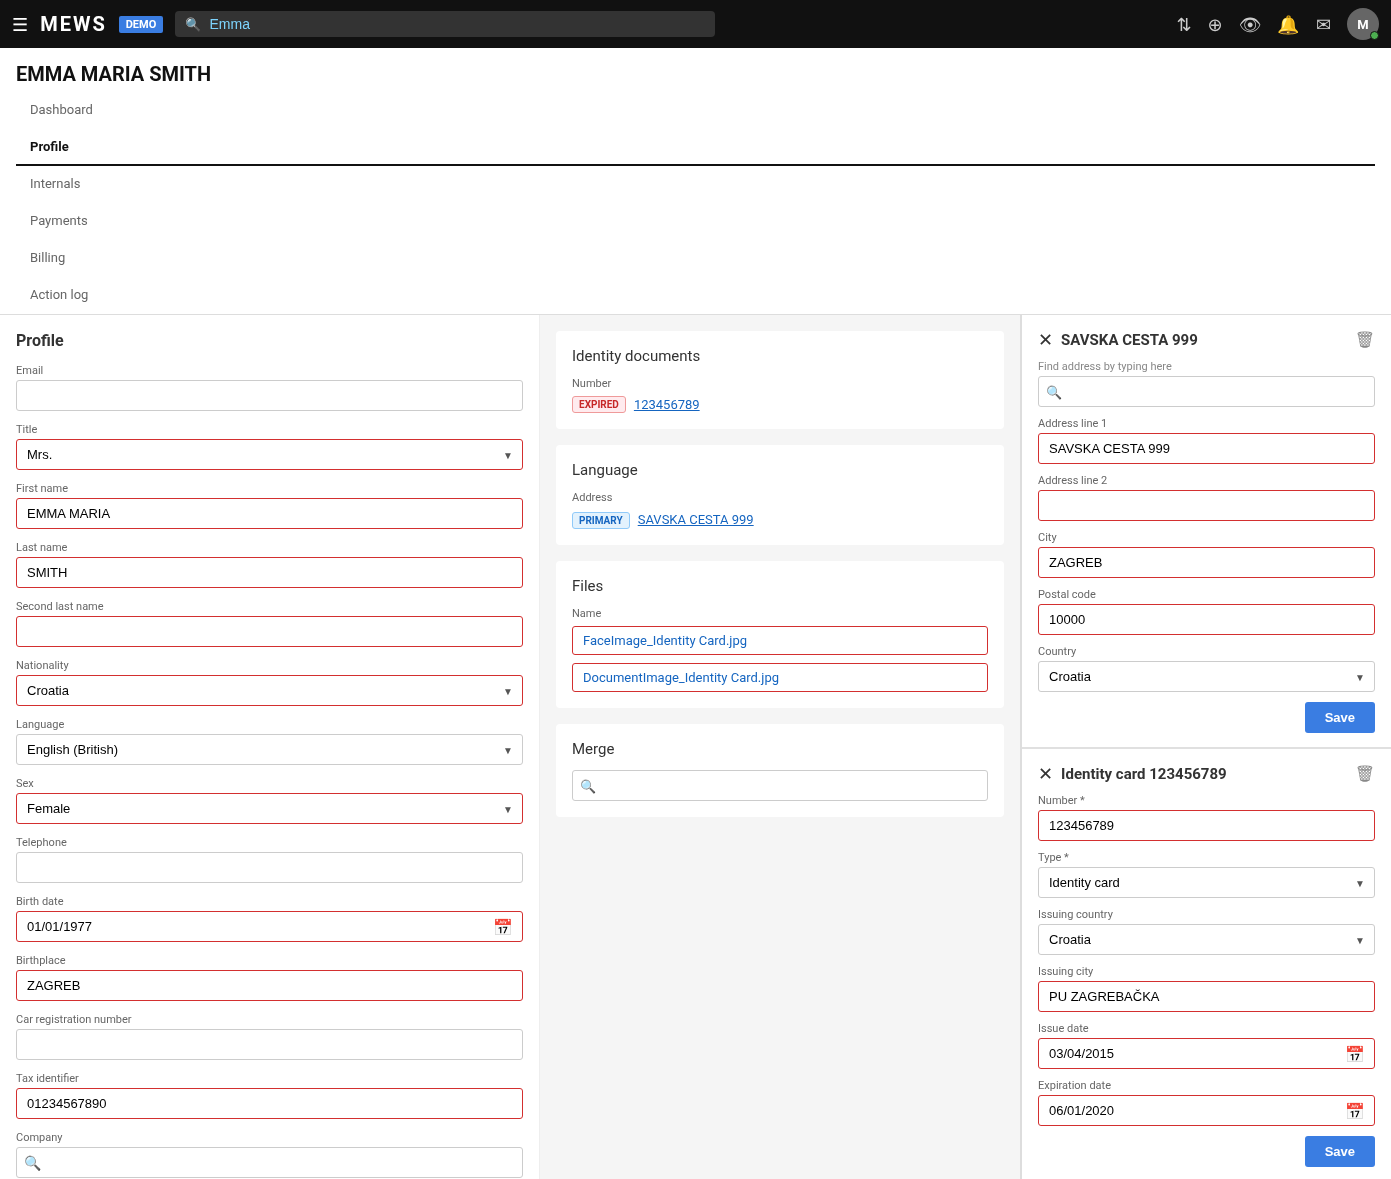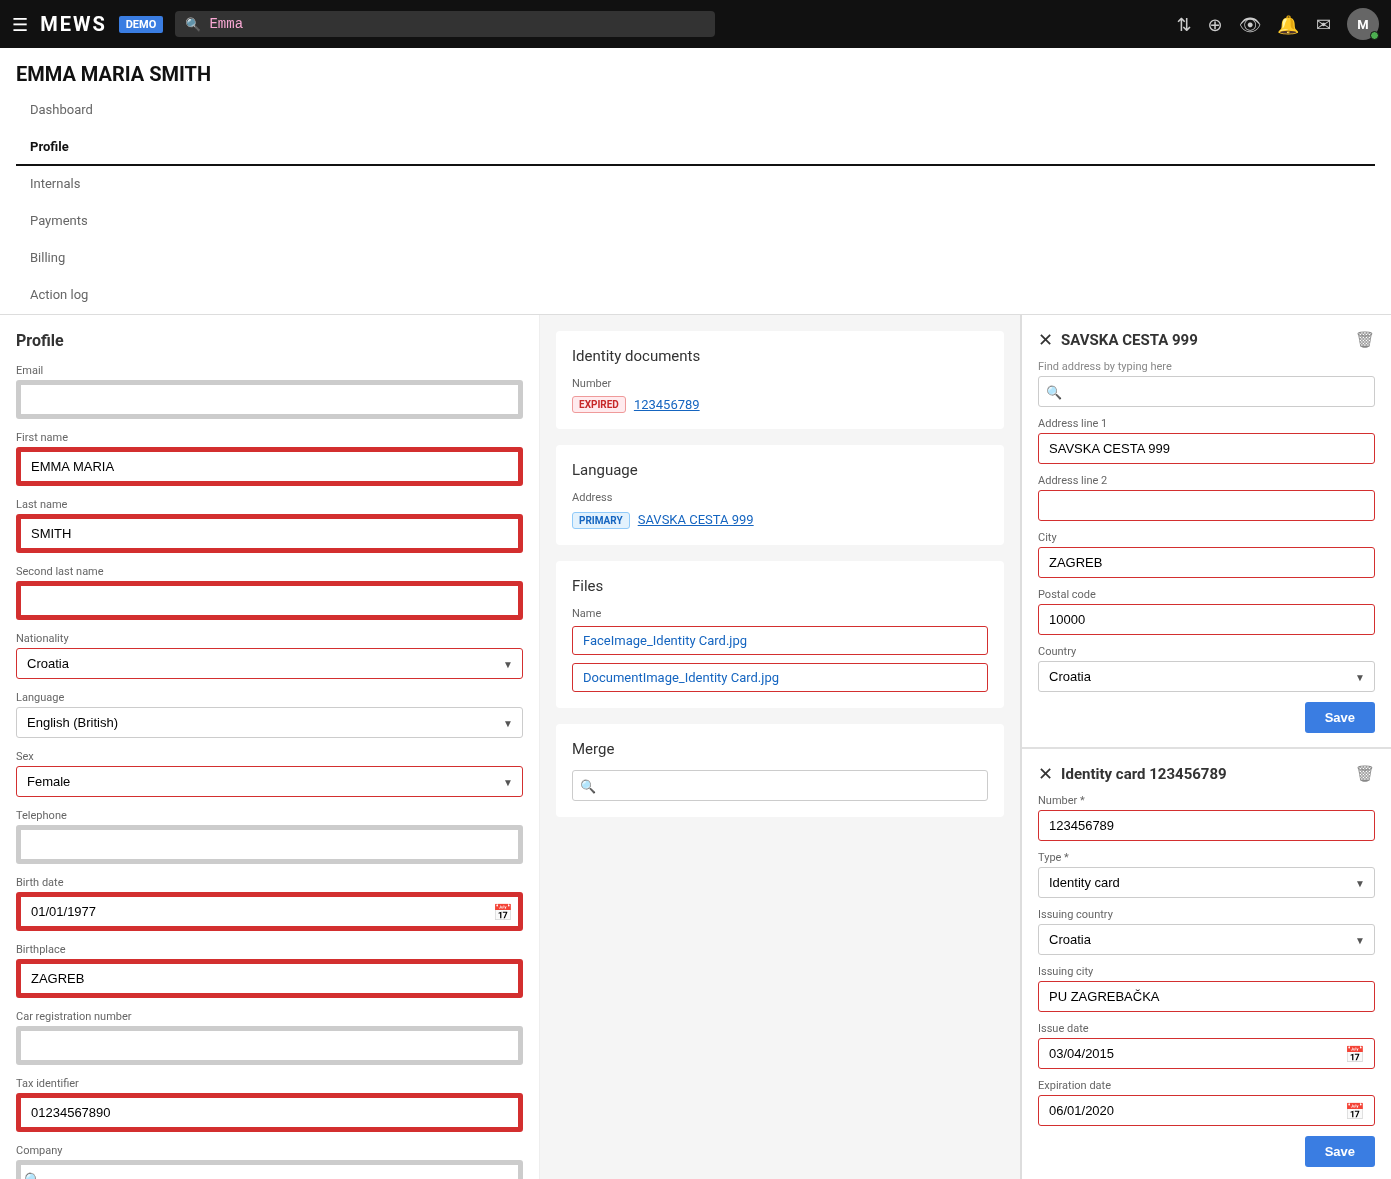--- a/index.html
+++ b/index.html
@@ -4,21 +4,21 @@
   <style>
     * { box-sizing: border-box; margin: 0; padding: 0; }
     body { font-family: -apple-system, BlinkMacSystemFont, 'Segoe UI', Roboto, sans-serif; font-size: 13px; color: #333; background: #fff; }
 
     
     .top-nav { display: flex; align-items: center; background: #111; color: #fff; height: 48px; padding: 0 12px; gap: 12px; }
     .top-nav .hamburger { font-size: 18px; cursor: pointer; }
     .top-nav .logo { font-size: 20px; font-weight: 700; letter-spacing: 2px; color: #fff; }
     .top-nav .demo-badge { background: #3a7de2; color: #fff; font-size: 11px; font-weight: 700; padding: 2px 7px; border-radius: 2px; }
     .top-nav .search-bar { flex: 1; max-width: 540px; display: flex; align-items: center; background: #333; border-radius: 4px; padding: 5px 10px; gap: 8px; }
-    .top-nav .search-bar input { background: transparent; border: none; outline: none; color: #f9a8d4; font-size: 14px; flex: 1; font-family: Liberation Mono, monospace; }
+    .top-nav .search-bar input { background: transparent; border: none; outline: none; color: #7dd3fc; font-size: 14px; flex: 1; }
     .top-nav .search-bar .search-icon-nav { color: #aaa; }
     .top-nav .nav-icons { margin-left: auto; display: flex; align-items: center; gap: 16px; }
     .top-nav .nav-icons .icon-btn { color: #ccc; font-size: 18px; cursor: pointer; }
     .top-nav .avatar { width: 32px; height: 32px; border-radius: 50%; background: #666; display: flex; align-items: center; justify-content: center; color: #fff; font-size: 13px; font-weight: 700; position: relative; cursor: pointer; }
     .top-nav .avatar .dot { position: absolute; bottom: 0; right: 0; width: 9px; height: 9px; background: #4caf50; border-radius: 50%; border: 1px solid #111; }
 
     
     .page-header { padding: 14px 16px 0; }
     .page-header h1 { font-size: 20px; font-weight: 700; color: #111; }
 
@@ -28,21 +28,21 @@
     .tab.active { color: #111; font-weight: 700; border-bottom: 2px solid #111; }
 
     
     .main-layout { display: flex; height: calc(1179px - 120px); overflow: hidden; }
 
     
     .left-panel { width: 540px; min-width: 540px; padding: 16px; overflow-y: auto; border-right: 1px solid #eee; }
     .section-title { font-size: 16px; font-weight: 700; margin-bottom: 14px; }
     .form-group { margin-bottom: 12px; }
     .form-label { font-size: 11px; color: #666; margin-bottom: 3px; display: block; }
-    .form-input { width: 100%; border: 5px solid #a3a3a3; border-radius: 3px; padding: 7px 10px; font-size: 13px; outline: none; }
+    .form-input { width: 100%; border: 1px solid #a3a3a3; border-radius: 3px; padding: 7px 10px; font-size: 13px; outline: none; }
     .form-input.red-border { border-color: #d32f2f; }
     .form-input.no-border { border-color: #ccc; }
     .form-select { width: 100%; border: 1px solid #ccc; border-radius: 3px; padding: 7px 10px; font-size: 13px; outline: none; appearance: none; -webkit-appearance: none; background: #fff; cursor: pointer; }
     .form-select.red-border { border-color: #d32f2f; }
     .select-wrapper { position: relative; }
     .select-wrapper::after { content: '▼'; position: absolute; right: 10px; top: 50%; transform: translateY(-50%); font-size: 10px; color: #555; pointer-events: none; }
     .date-wrapper { position: relative; }
     .date-wrapper .cal-icon { position: absolute; right: 10px; top: 50%; transform: translateY(-50%); font-size: 16px; color: #555; cursor: pointer; }
     .company-search { position: relative; }
     .company-search .search-icon { position: absolute; left: 8px; top: 50%; transform: translateY(-50%); color: #888; font-size: 14px; }
@@ -128,20 +128,31 @@
 <div class="main-layout">
 
   <div class="left-panel">
     <div class="section-title">Profile</div>
 
     <div class="form-group">
       <label class="form-label">Email</label>
       <input class="form-input no-border" type="text" style="">
     </div>
 
+    <div class="form-group">
+      <label class="form-label">Title</label>
+      <div class="select-wrapper">
+        <select class="form-select red-border">
+          <option>Mrs.</option>
+          <option>Mr.</option>
+          <option>Ms.</option>
+          <option>Dr.</option>
+        </select>
+      </div>
+    </div>
 
     <div class="form-group">
       <label class="form-label">First name</label>
       <input class="form-input red-border" type="text" value="EMMA MARIA" style="">
     </div>
 
     <div class="form-group">
       <label class="form-label">Last name</label>
       <input class="form-input red-border" type="text" value="SMITH" style="">
     </div>

